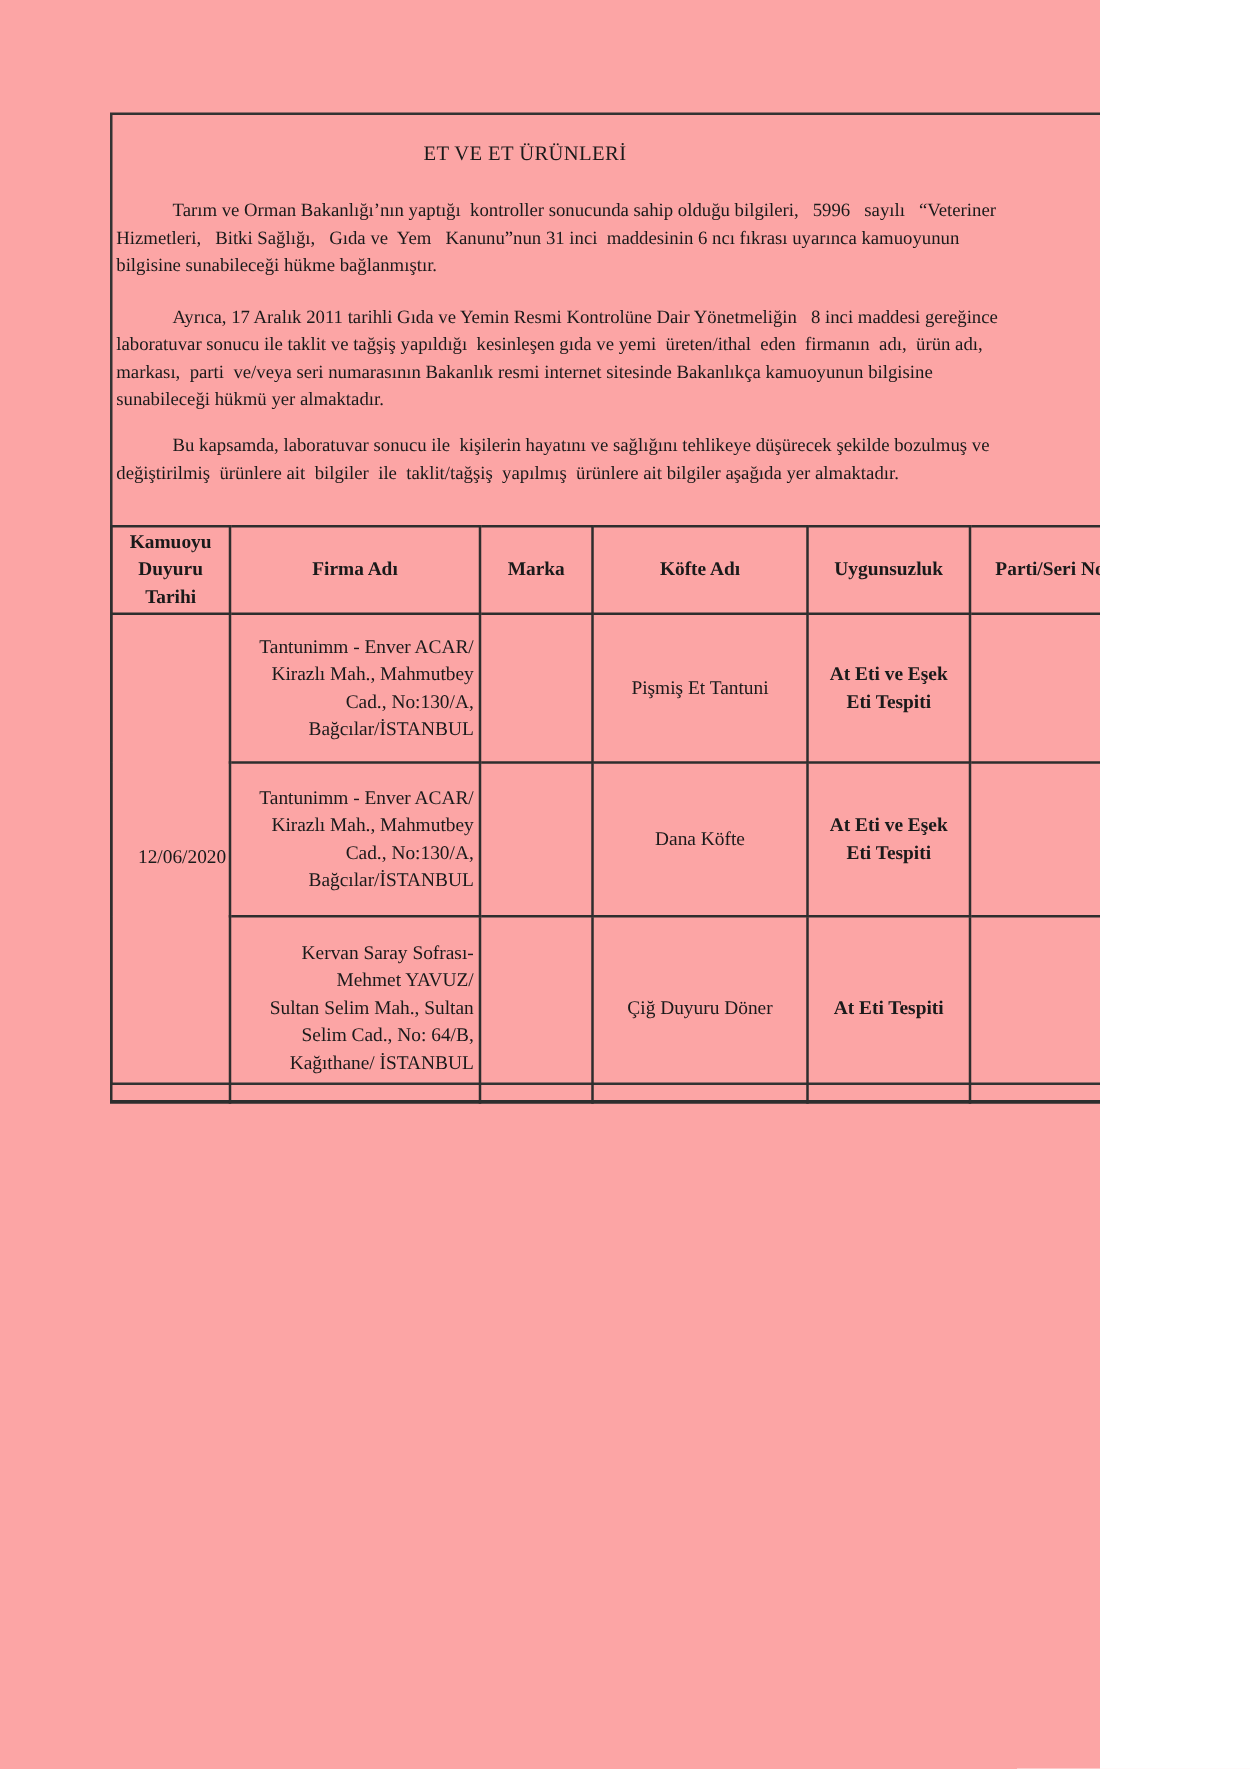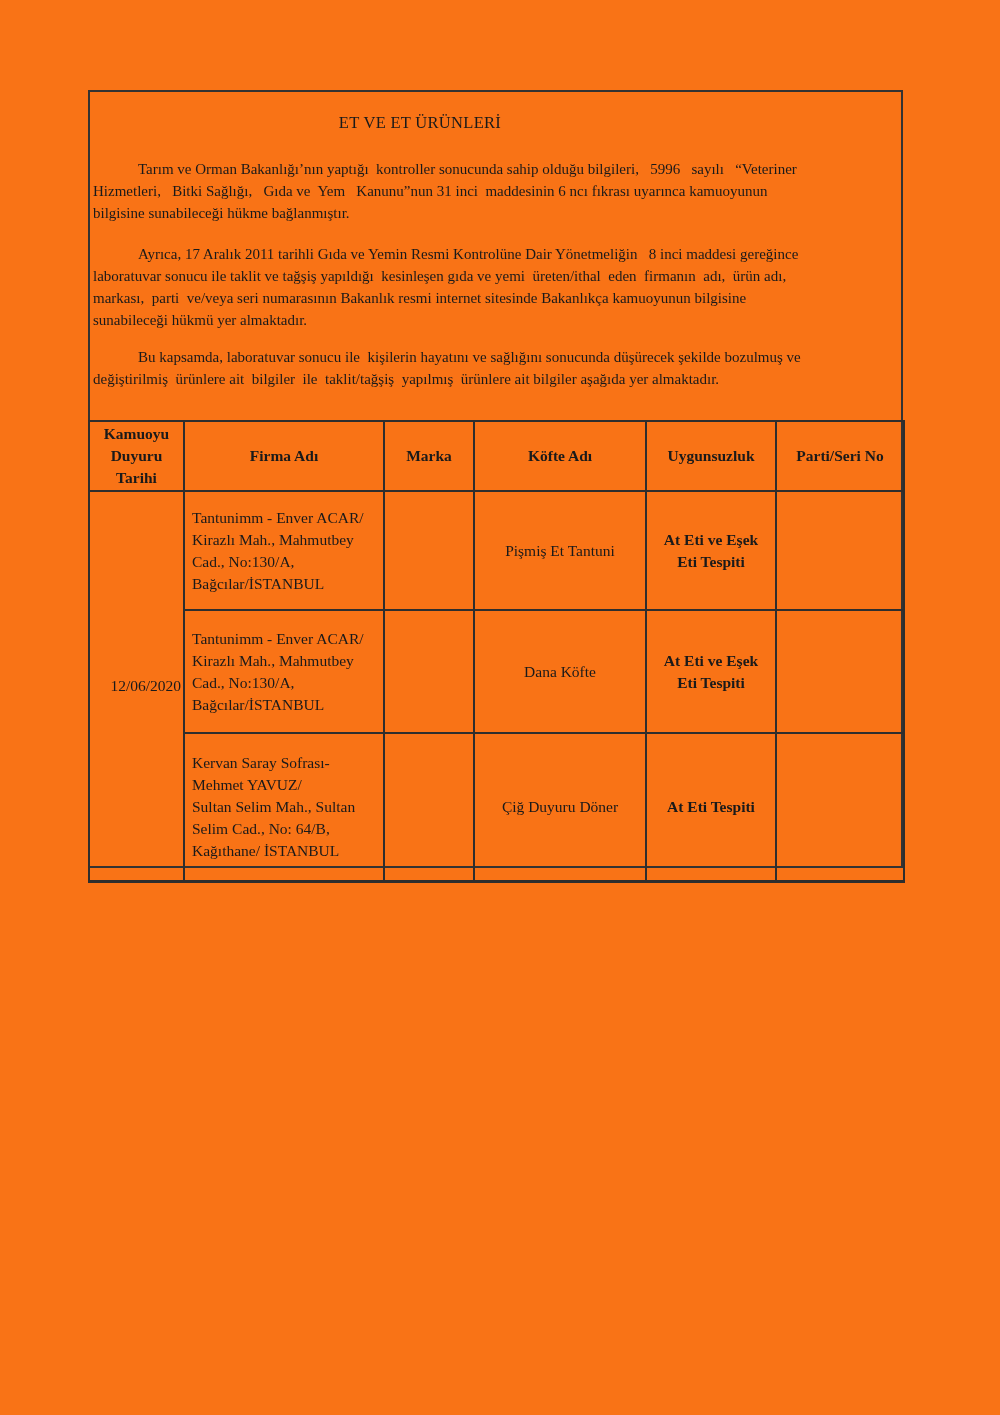--- a/index.html
+++ b/index.html
@@ -1,21 +1,21 @@
 <!DOCTYPE html>
 <html lang="tr"><head>
 <meta charset="utf-8">
 <style>
   * { margin: 0; padding: 0; box-sizing: border-box; }
   html, body { background: #ffffff; }
   .page {
     position: relative;
-    width: 1000px;
+    width: 880px;
     height: 1415px;
-    background: #f97316;
+    background: #fca5a5;
     font-family: "Liberation Serif", "DejaVu Serif", serif;
     color: #1a1a1a;
     overflow: hidden;
   }
   .doc-box {
     position: absolute;
     left: 88px;
     top: 90px;
     width: 815px;
     height: 778px;
@@ -66,21 +66,21 @@
     font-weight: bold;
     text-align: center;
     line-height: 21px;
     padding: 0 4px;
   }
   td.date-cell {
     text-align: right;
     padding: 0 2px;
   }
   td.firm-cell {
-    text-align: left;
+    text-align: right;
     padding: 6px 4px 6px 7px;
     white-space: pre-line;
   }
   td.brand-cell, td.batch-cell { padding: 0 2px; }
   td.product-cell {
     text-align: center;
     padding: 0 24px;
   }
   td.nonconf-cell {
     font-weight: bold;
@@ -100,21 +100,21 @@
 
     <div class="para para-1">Tarım ve Orman Bakanlığı’nın yaptığı  kontroller sonucunda sahip olduğu bilgileri,   5996   sayılı   “Veteriner
 Hizmetleri,   Bitki Sağlığı,   Gıda ve  Yem   Kanunu”nun 31 inci  maddesinin 6 ncı fıkrası uyarınca kamuoyunun
 bilgisine sunabileceği hükme bağlanmıştır.</div>
 
     <div class="para para-2">Ayrıca, 17 Aralık 2011 tarihli Gıda ve Yemin Resmi Kontrolüne Dair Yönetmeliğin   8 inci maddesi gereğince
 laboratuvar sonucu ile taklit ve tağşiş yapıldığı  kesinleşen gıda ve yemi  üreten/ithal  eden  firmanın  adı,  ürün adı,
 markası,  parti  ve/veya seri numarasının Bakanlık resmi internet sitesinde Bakanlıkça kamuoyunun bilgisine
 sunabileceği hükmü yer almaktadır.</div>
 
-    <div class="para para-3">Bu kapsamda, laboratuvar sonucu ile  kişilerin hayatını ve sağlığını sonucunda düşürecek şekilde bozulmuş ve
+    <div class="para para-3">Bu kapsamda, laboratuvar sonucu ile  kişilerin hayatını ve sağlığını tehlikeye düşürecek şekilde bozulmuş ve
 değiştirilmiş  ürünlere ait  bilgiler  ile  taklit/tağşiş  yapılmış  ürünlere ait bilgiler aşağıda yer almaktadır.</div>
 
     <table class="results-table">
       <colgroup>
         <col style="width:95px">
         <col style="width:200px">
         <col style="width:90px">
         <col style="width:172px">
         <col style="width:130px">
         <col style="width:128px">

